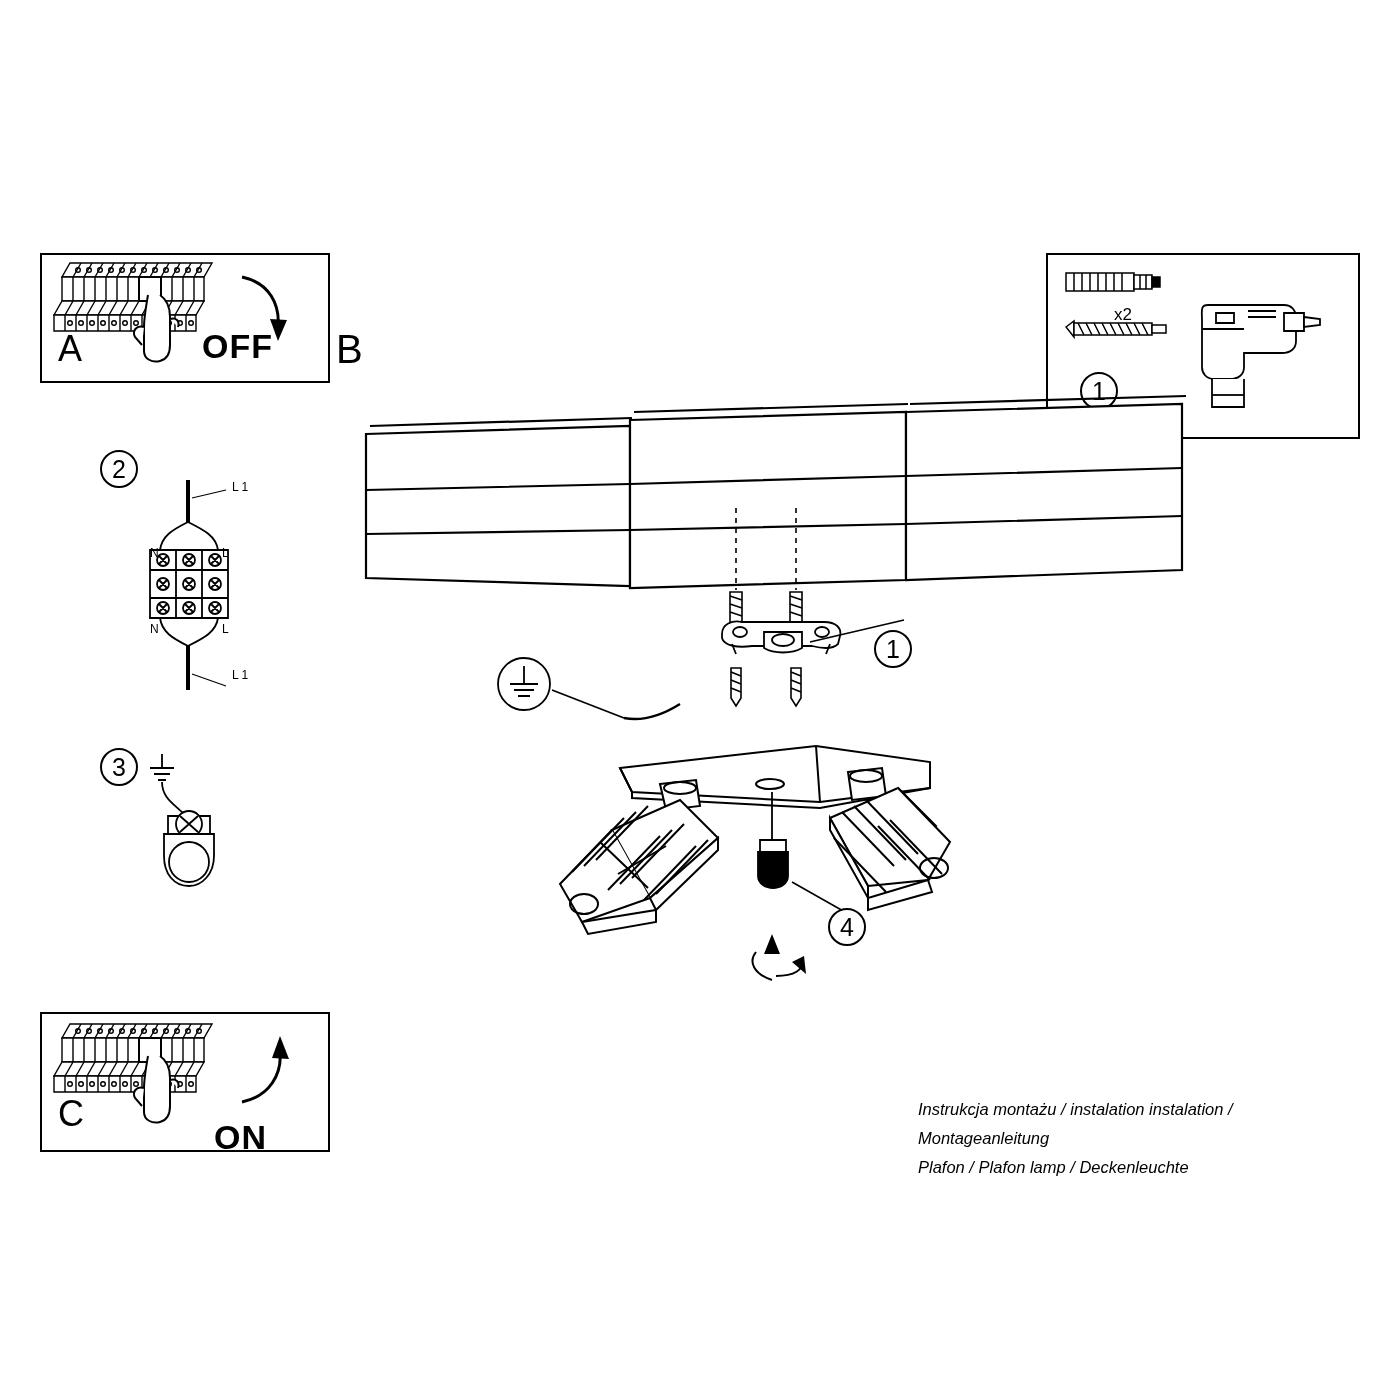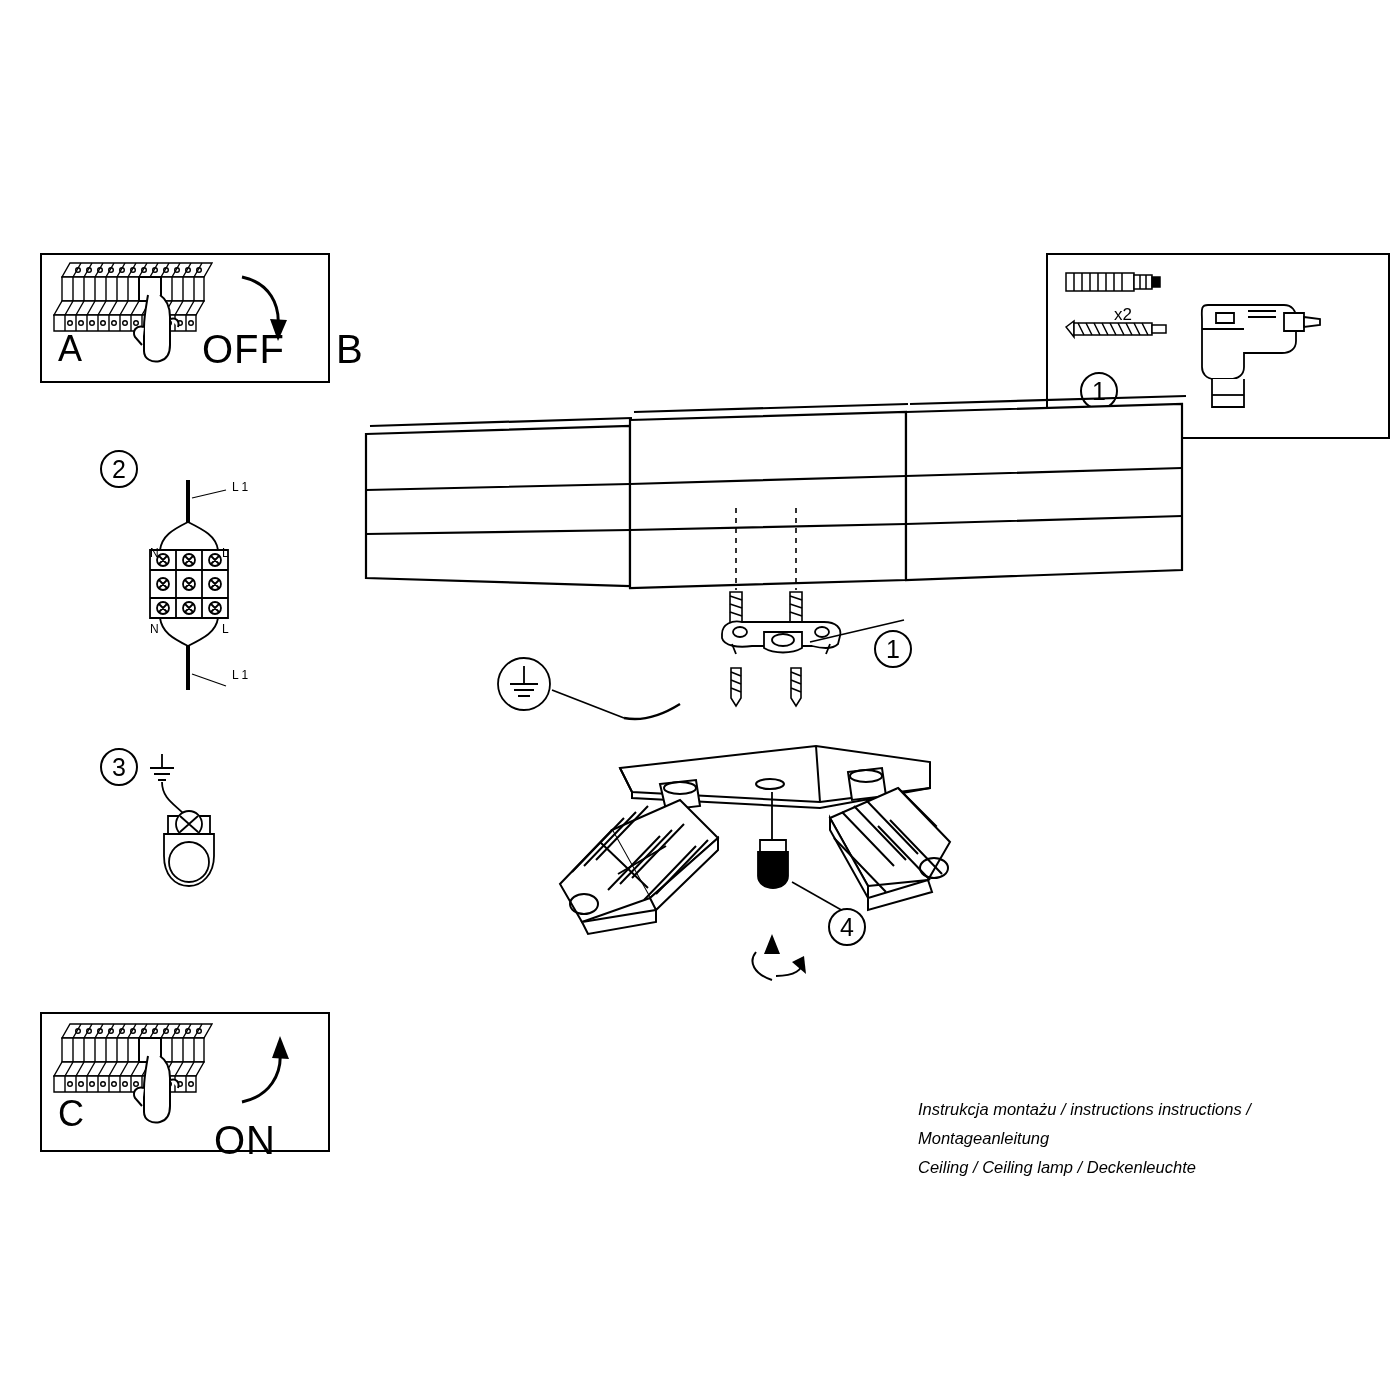--- a/index.html
+++ b/index.html
@@ -22,22 +22,22 @@
     box-sizing: border-box;
     background: #fff;
   }
   .step-letter {
     font-size: 36px;
     font-weight: 400;
     line-height: 1;
     font-family: "Liberation Sans", sans-serif;
   }
   .onoff {
-    font-size: 40px;
-    font-weight: 400;
+    font-size: 34px;
+    font-weight: 700;
     letter-spacing: 1px;
   }
   .circ-num {
     width: 38px;
     height: 38px;
     border: 2px solid #000;
     border-radius: 50%;
     display: flex;
     align-items: center;
     justify-content: center;
@@ -122,21 +122,21 @@
         <path class="ln" stroke-width="3" d="M200 22 C228 28 238 50 236 72"></path>
         <path d="M236 86 L228 64 L245 65 Z" fill="#000"></path>
       </g>
     </svg>
     <div class="abs step-letter" style="left:16px; top:76px;">A</div>
     <div class="abs onoff" style="left:160px; top:72px;">OFF</div>
   </div>
 
   <div class="abs step-letter" style="left:336px; top:329px; font-size:40px;">B</div>
 
-  <div class="abs box" style="left:1046px; top:253px; width:344px; height:186px;">
+  <div class="abs box" style="left:1046px; top:253px; width:314px; height:186px;">
     <svg width="310" height="182" viewBox="0 0 310 182">
 
       <g class="ln" stroke-width="1.5">
         <path d="M18 18 L86 18 L86 36 L18 36 Z" fill="#fff"></path>
         <path d="M26 18 L26 36 M34 18 L34 36 M42 18 L42 36 M50 18 L50 36 M58 18 L58 36 M66 18 L66 36 M74 18 L74 36"></path>
         <path d="M86 20 L104 20 L104 34 L86 34 Z" fill="#fff"></path>
         <path d="M92 20 L92 34 M98 20 L98 34"></path>
         <path d="M104 22 L112 22 L112 32 L104 32 Z" fill="#000"></path>
       </g>
 
@@ -385,17 +385,17 @@
       <g>
         <path class="ln" stroke-width="3" d="M200 88 C228 82 240 60 238 38"></path>
         <path d="M238 22 L230 44 L247 45 Z" fill="#000"></path>
       </g>
     </svg>
     <div class="abs step-letter" style="left:16px; top:82px;">C</div>
     <div class="abs onoff" style="left:172px; top:80px;margin-top:24px;">ON</div>
   </div>
 
   <div class="abs footer-text" style="left:918px; top:1095px; width:450px;">
-    <div>Instrukcja montażu / instructions instructions / Montageanleitung</div>
-    <div>Ceiling / Ceiling lamp / Deckenleuchte</div>
+    <div>Instrukcja montażu / instalation instalation / Montageanleitung</div>
+    <div>Plafon / Plafon lamp / Deckenleuchte</div>
   </div>
 
 </div>
 
 </body></html>

